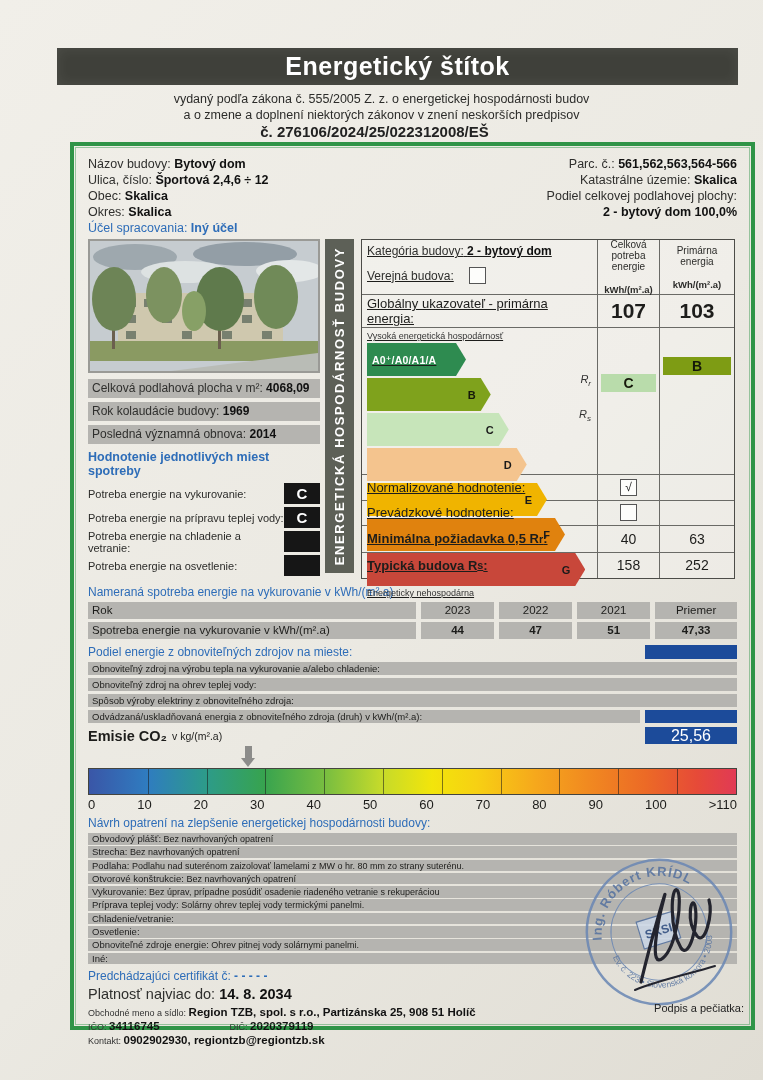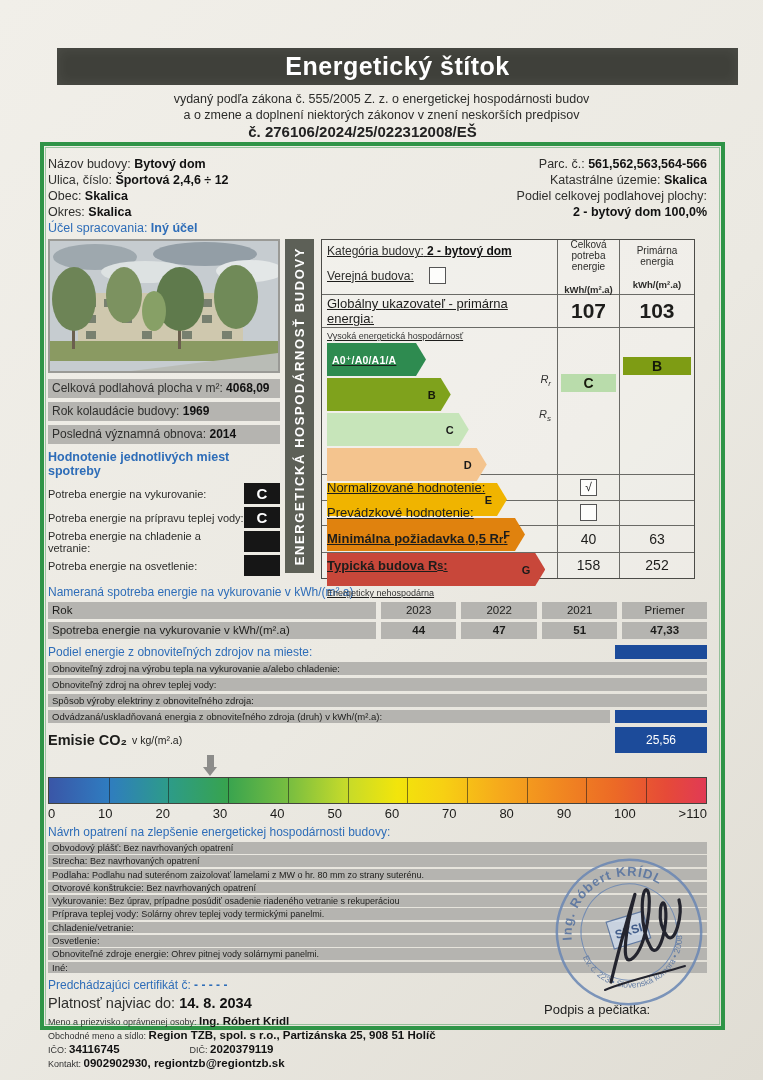--- a/index.html
+++ b/index.html
@@ -6,23 +6,23 @@
   .page{position:relative;width:763px;height:1080px;margin:0 auto;overflow:hidden;
         background:linear-gradient(135deg,#f1efe9 0%,#ebe9e2 55%,#e0ddd4 100%);
         font-family:"Liberation Sans","DejaVu Sans",sans-serif;color:#1d1d1b;}
   .hdr-bar{position:absolute;left:57px;top:48px;width:681px;height:37px;background:#3f403a;
            color:#fff;display:flex;align-items:center;justify-content:center;
            font-size:25px;font-weight:bold;letter-spacing:.5px;
            box-shadow:inset 0 0 14px rgba(255,255,255,.08);}
   .hdr-sub{position:absolute;left:0;width:763px;text-align:center;font-size:12.5px;color:#2c2c2a;}
   .hdr-sub.l1{top:92px}
   .hdr-sub.l2{top:108px}
-  .hdr-cert{position:absolute;left:0;top:123px;width:725px;text-align:center;font-size:15px;font-weight:bold;color:#222;}
-  .frame{position:absolute;left:40px;top:142px;width:685px;height:888px;box-sizing:border-box;
-         border:4px solid #2f9447;padding:8px 14px 6px 4px;}
+  .hdr-cert{position:absolute;left:12px;top:123px;width:725px;text-align:center;font-size:15px;font-weight:bold;color:#222;}
+  .frame{position:absolute;left:70px;top:142px;width:685px;height:888px;box-sizing:border-box;
+         border:4px solid #2f9447;padding:8px 14px 6px 14px;}
   .frame::after{content:"";position:absolute;inset:1px;border:1px solid rgba(47,148,71,.45);pointer-events:none;}
   .lbl{color:#2f2f2d}
   .val{font-weight:bold;color:#111}
   .blue{color:#2e6db8}
   
   .info{display:flex;justify-content:space-between;font-size:12.5px;line-height:16px;margin-top:2px;}
   .info-right{text-align:right}
   .info div{white-space:nowrap}
   
   .mid{display:flex;margin-top:3px;height:340px;}
@@ -78,21 +78,21 @@
   .renhead{display:flex;align-items:center;margin:6px 0 3px 0;}
   .renhead .t{color:#2e6db8;font-size:12px;flex:1;}
   .bluebox{width:92px;min-width:92px;background:#1c4b9a;height:14px;}
   .renrow{display:flex;gap:5px;margin-bottom:3px;}
   .renbar{flex:1;background:#b5b4b0;font-size:9.5px;line-height:13px;height:13px;padding:0 4px;
           white-space:nowrap;overflow:hidden;}
   
   .emis{display:flex;align-items:center;margin:4px 0 2px 0;}
   .emis .t1{font-size:14.5px;font-weight:bold;}
   .emis .t2{font-size:10.5px;margin-left:5px;flex:1;}
-  .emisval{width:92px;min-width:92px;background:#1c4b9a;height:26px;color:#fff;font-size:12px;
+  .emisval{width:92px;min-width:92px;background:#1c4b9a;height:17px;color:#fff;font-size:16px;
            display:flex;align-items:center;justify-content:center;margin-left:48px;}
   
   .scalewrap{position:relative;margin-top:24px;}
   .pointer{position:absolute;left:23.5%;top:-22px;width:15px;}
   .pointer .stem{width:7px;height:12px;background:#8c8c8a;margin:0 auto;}
   .pointer .head{width:0;height:0;border-left:7.5px solid transparent;border-right:7.5px solid transparent;
                  border-top:9px solid #8c8c8a;margin:0 auto;}
   .scalebar{height:25px;border:1px solid #44443f;position:relative;
     background:linear-gradient(90deg,#3a56a7 0%,#2f7cc0 9%,#2d9b8a 18%,#37a34f 27%,#7cbf3f 37%,
                #c4da2b 45%,#f2e50b 53%,#f7d013 60%,#f6a81c 69%,#f18a20 77%,#ec6a26 86%,#e64a38 94%,#e13a55 100%);}
@@ -106,21 +106,21 @@
   .prevcert{color:#2e6db8;font-size:12px;margin:5px 0 3px 0;}
   .prevcert .val{color:#2e6db8;}
   .daterow{display:flex;font-size:14.5px;margin-bottom:4px;}
   .daterow .g1{width:305px;}
   .smallrow{font-size:9px;color:#333;line-height:13px;}
   .smallrow .val{font-size:11.5px;}
   .icorow{display:flex;gap:70px;}
   .stampwrap{position:absolute;left:505px;top:706px;width:160px;height:160px;transform:rotate(-17deg);
              opacity:.85;pointer-events:none;}
   .sigwrap{position:absolute;left:545px;top:716px;width:110px;height:145px;pointer-events:none;}
-  .signlabel{position:absolute;left:500px;top:856px;width:170px;text-align:left;font-size:13px;color:#222;}
+  .signlabel{position:absolute;left:500px;top:856px;width:170px;text-align:right;font-size:11px;color:#222;}
 </style>
 </head>
 <body>
 
 <div class="page">
 
   <div class="hdr-bar">
     <span>Energetický štítok</span>
   </div>
   <div class="hdr-sub l1">vydaný podľa zákona č. 555/2005 Z. z. o energetickej hospodárnosti budov</div>
@@ -380,21 +380,20 @@
     <div class="mrow"><span class="mlabel">Osvetlenie:</span> <span></span></div>
     <div class="mrow"><span class="mlabel">Obnoviteľné zdroje energie:</span> <span>Ohrev pitnej vody solárnymi panelmi.</span></div>
     <div class="mrow"><span class="mlabel">Iné:</span> <span></span></div>
 
     <div class="prevcert">
       <span>Predchádzajúci certifikát č:</span> <span class="val">- - - - -</span>
     </div>
     <div class="daterow">
       <div><span class="lbl">Platnosť najviac do:</span> <span class="val">14. 8. 2034</span></div>
     </div>
-    <div class="smallrow"><span>Meno a priezvisko oprávnenej osoby:</span> <span class="val">Ing. Róbert Kridl</span></div>
     <div class="smallrow"><span>Obchodné meno a sídlo:</span> <span class="val">Region TZB, spol. s r.o., Partizánska 25, 908 51 Holíč</span></div>
     <div class="smallrow icorow">
       <span><span>IČO:</span> <span class="val">34116745</span></span>
       <span><span>DIČ:</span> <span class="val">2020379119</span></span>
     </div>
     <div class="smallrow"><span>Kontakt:</span> <span class="val">0902902930,  regiontzb@regiontzb.sk</span></div>
 
     <div class="stampwrap">
       <svg width="160" height="160" viewBox="0 0 160 160">
         <circle cx="80" cy="80" r="72" fill="none" stroke="#6a87b4" stroke-width="2.5"></circle>

